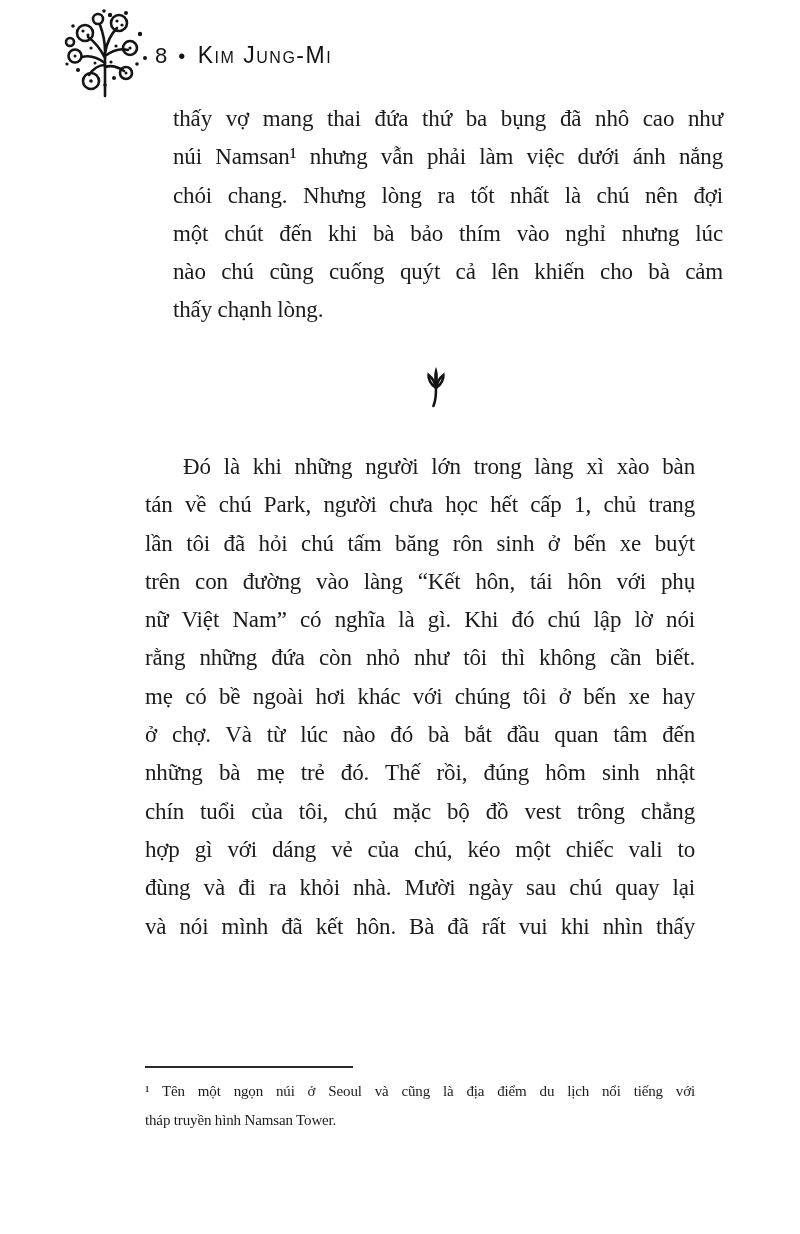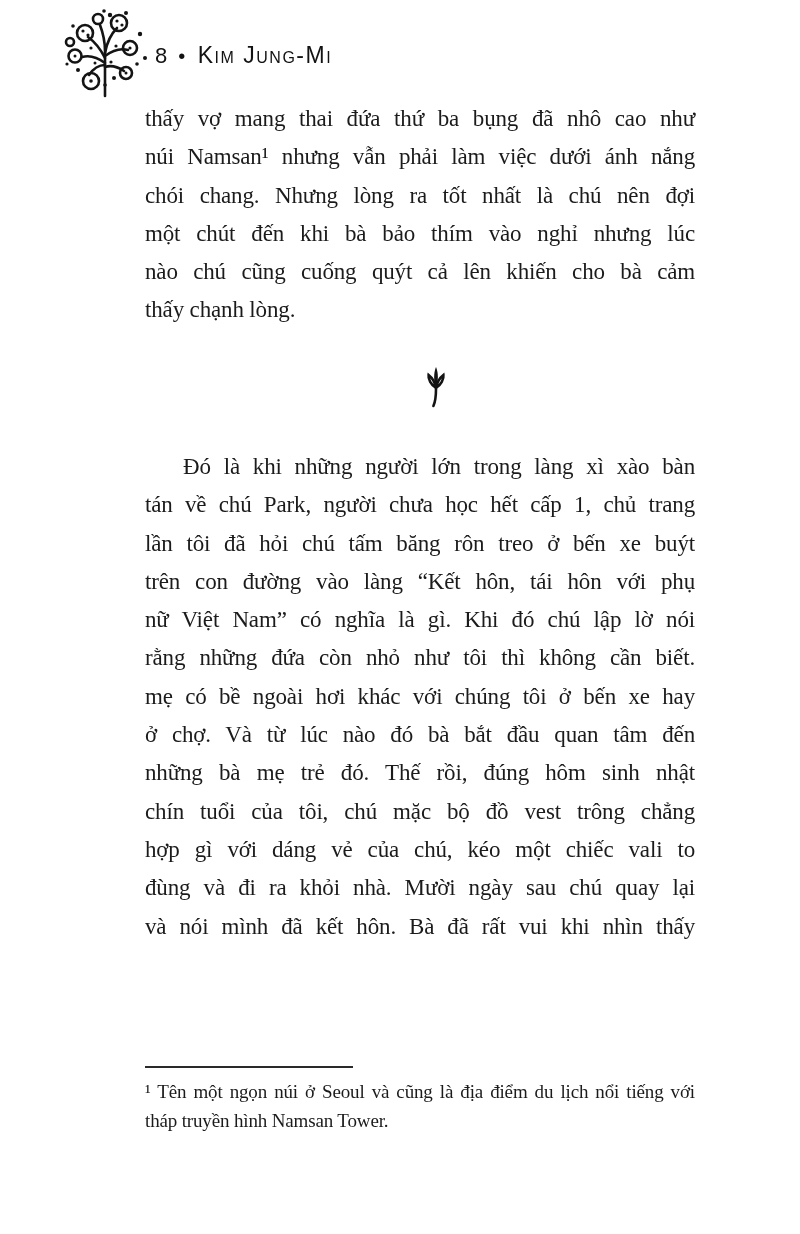--- a/index.html
+++ b/index.html
@@ -38,21 +38,21 @@
   .header-text .bullet { font-size: 20px; line-height: 1; }
   
   .body-col {
     position: absolute;
     left: 145px;
     width: 550px;
     font-size: 23px;
     letter-spacing: -0.15px;
     line-height: 38.3px;
   }
-  .para-1 { top: 100px; }
+  .para-1 { top: 100px; margin-left: 28px; }
   .para-2 { top: 448px; }
   .tline {
     text-align: justify;
     text-align-last: justify;
     white-space: normal;
   }
   
   .para.closed .tline:last-child {
     text-align: right;
     text-align-last: left;
@@ -65,21 +65,21 @@
     top: 366px;
     width: 26px;
     height: 42px;
   }
   
   .footnote {
     position: absolute;
     left: 145px;
     top: 1066px;
     width: 550px;
-    font-size: 19px;
+    font-size: 15px;
     letter-spacing: -0.15px;
     line-height: 29px;
   }
   .footnote-rule {
     width: 208px;
     border: 0;
     border-top: 2px solid #2a2a2a;
     margin: 0 0 9px 0;
   }
   .footnote .tline { text-align: justify; text-align-last: justify; }
@@ -156,21 +156,21 @@
       <path class="ink-fill" d="M13 1 C10.6 7 10.4 14 13 23 C15.6 14 15.4 7 13 1 Z"></path>
       <path class="ink" d="M13 22 C8 19 5 13 5.6 9 C9.5 12 12 16.5 13 22" stroke-width="2"></path>
       <path class="ink" d="M13 22 C18 19 21 13 20.4 9 C16.5 12 14 16.5 13 22" stroke-width="2"></path>
       <path class="ink" d="M13 23 C13 31 12.4 35.5 10.4 40" stroke-width="2.2"></path>
     </svg>
   </div>
 
   <div class="body-col para para-2 indent-first">
     <div class="tline">Đó là khi những người lớn trong làng xì xào bàn</div>
     <div class="tline">tán về chú Park, người chưa học hết cấp 1, chủ trang</div>
-    <div class="tline">lần tôi đã hỏi chú tấm băng rôn treo ở bến xe buýt</div>
+    <div class="tline">lần tôi đã hỏi chú tấm băng rôn sinh ở bến xe buýt</div>
     <div class="tline">trên con đường vào làng “Kết hôn, tái hôn với phụ</div>
     <div class="tline">nữ Việt Nam” có nghĩa là gì. Khi đó chú lập lờ nói</div>
     <div class="tline">rằng những đứa còn nhỏ như tôi thì không cần biết.</div>
     <div class="tline">mẹ có bề ngoài hơi khác với chúng tôi ở bến xe hay</div>
     <div class="tline">ở chợ. Và từ lúc nào đó bà bắt đầu quan tâm đến</div>
     <div class="tline">những bà mẹ trẻ đó. Thế rồi, đúng hôm sinh nhật</div>
     <div class="tline">chín tuổi của tôi, chú mặc bộ đồ vest trông chẳng</div>
     <div class="tline">hợp gì với dáng vẻ của chú, kéo một chiếc vali to</div>
     <div class="tline">đùng và đi ra khỏi nhà. Mười ngày sau chú quay lại</div>
     <div class="tline">và nói mình đã kết hôn. Bà đã rất vui khi nhìn thấy</div>

